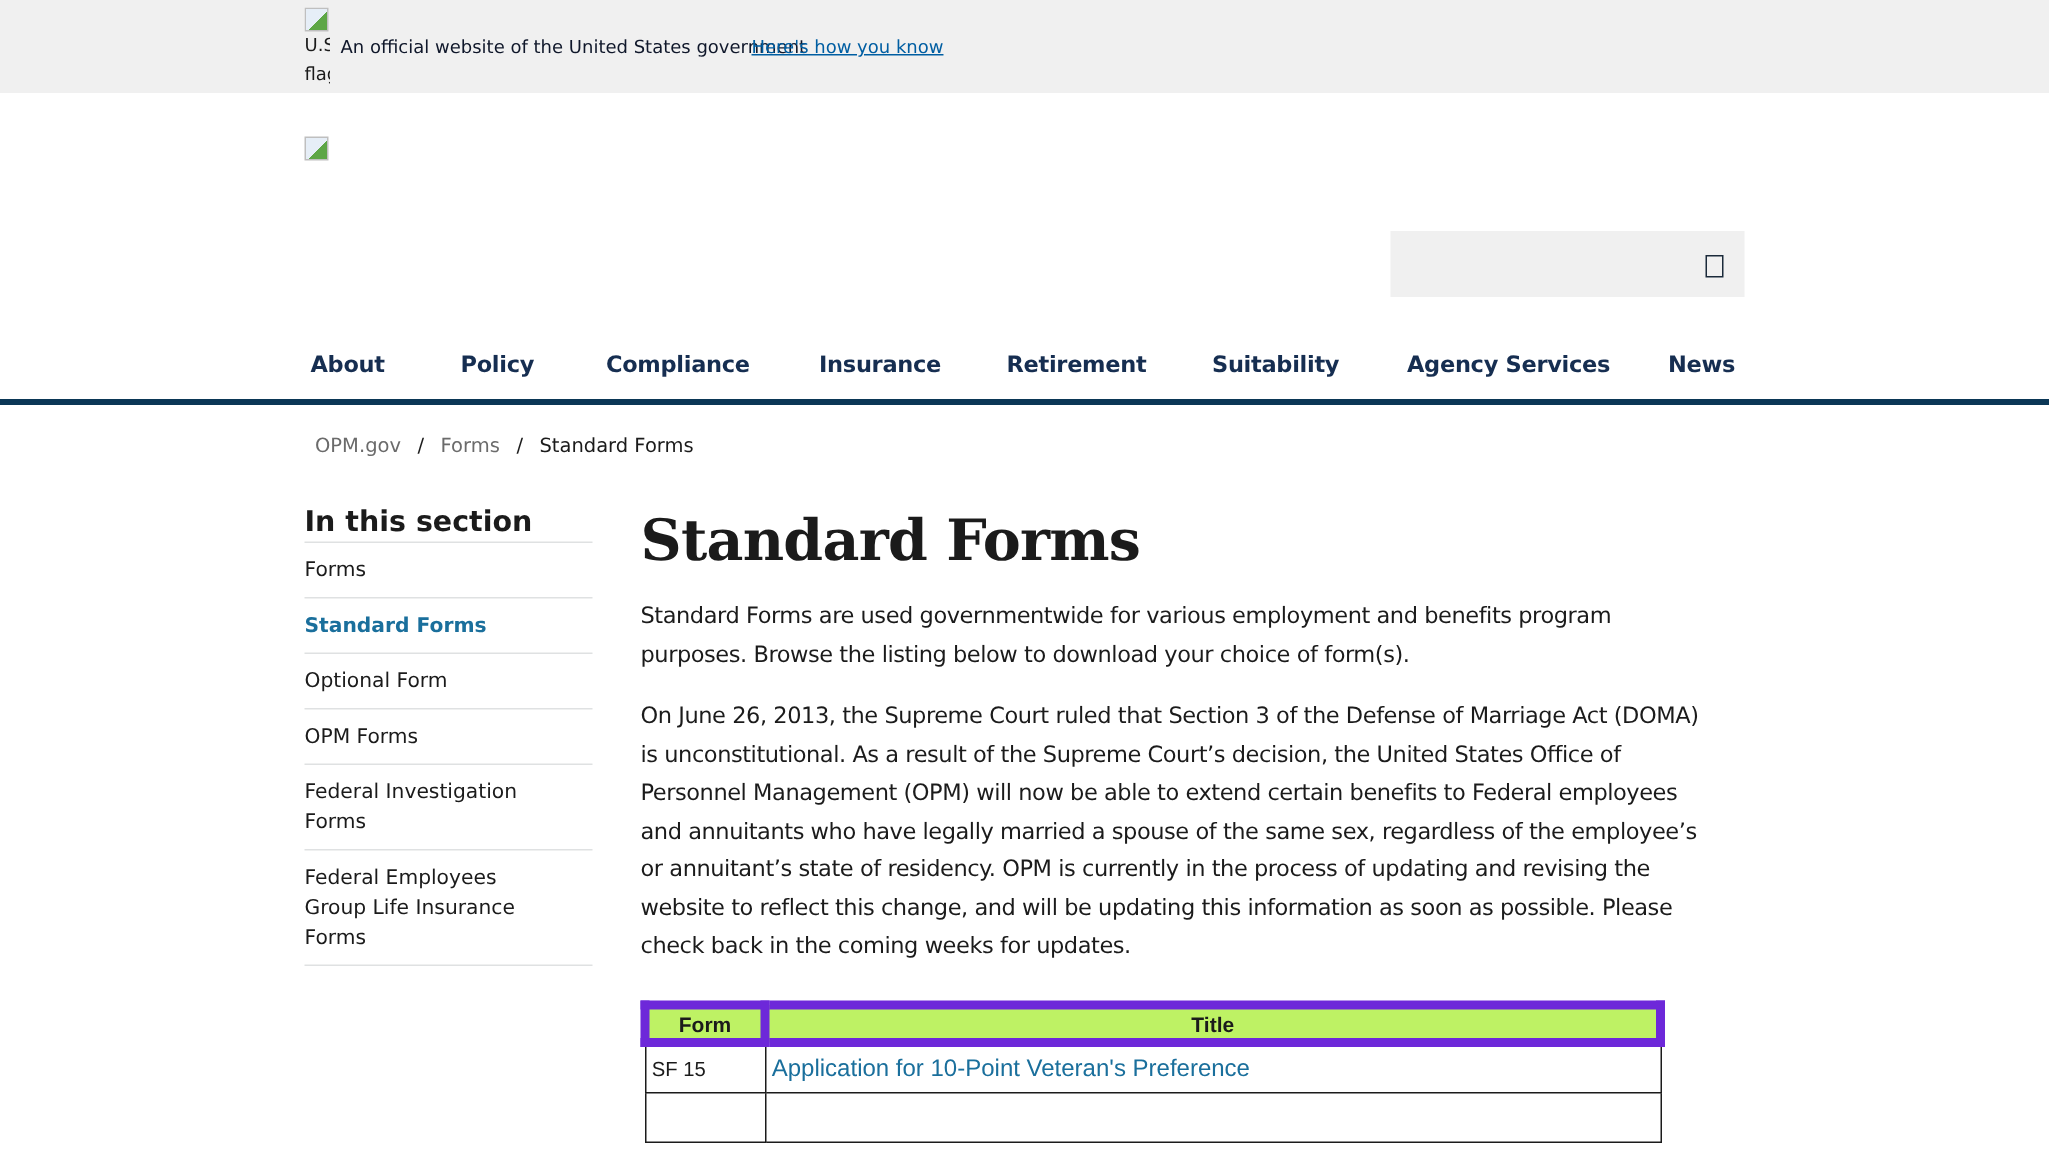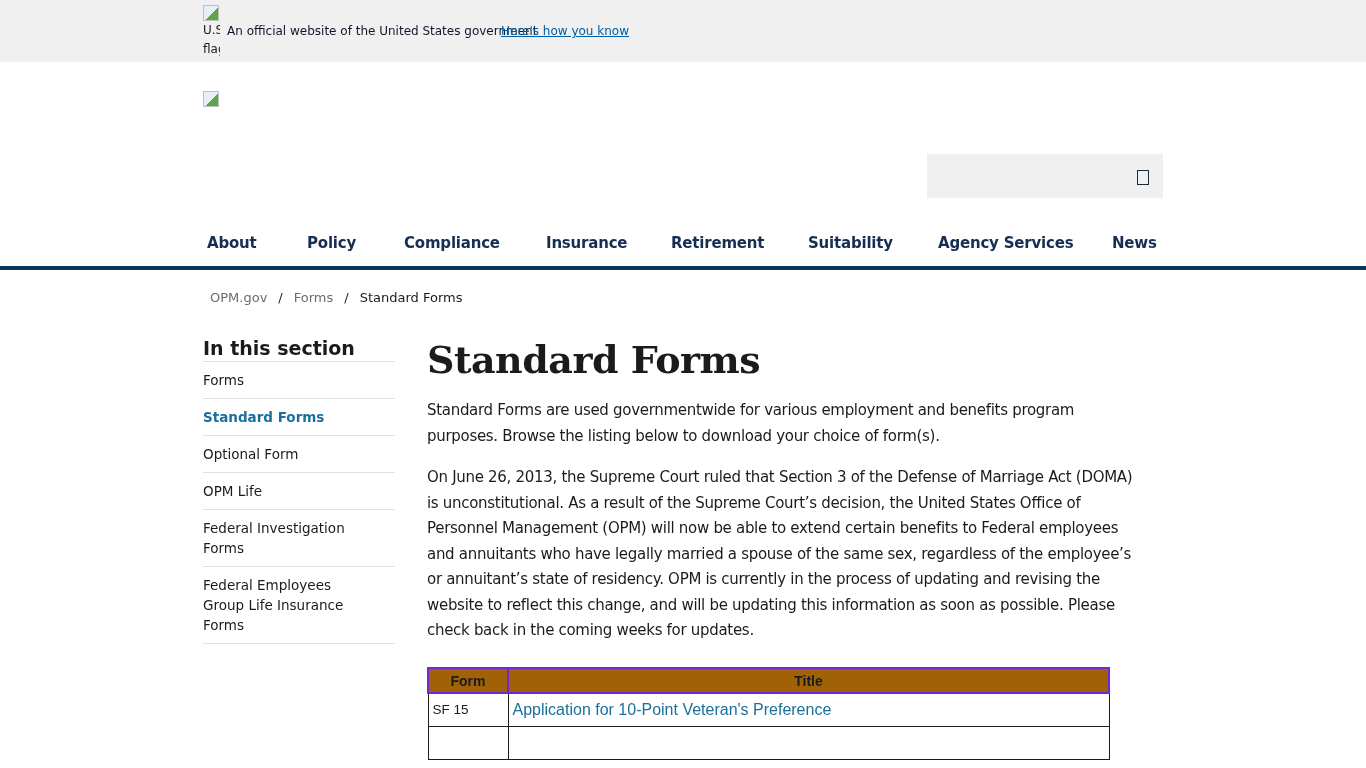--- a/index.html
+++ b/index.html
@@ -38,21 +38,21 @@
   .side-item { display: block; border-bottom: 1px solid #dfe1e2; font-size: 13.5px; line-height: 20px; color: #1b1b1b; padding: 8px 0 8px 0; cursor: pointer; }
   .side-item.active { color: #1a6f9c; font-weight: bold; }
 
   
   .content { position: absolute; left: 427px; top: 336px; width: 710px; }
   .page-title { font-family: "DejaVu Serif", "Liberation Serif", serif; font-weight: bold; font-size: 38px; color: #1b1b1b; line-height: 48px; letter-spacing: -0.5px; }
   .para { font-size: 15px; line-height: 25.5px; color: #1b1b1b; margin-top: 16px; letter-spacing: -0.3px; }
   .para.first { margin-top: 14px; }
 
   table.forms { position: absolute; left: 427px; top: 667px; width: 683px; border-collapse: collapse; font-family: "Liberation Sans", sans-serif; }
-  table.forms th { background: #a16207; border: 2px solid #6d28d9; font-size: 14px; font-weight: bold; height: 25px; color: #1b1b1b; }
+  table.forms th { background: #bef264; border: 6px solid #6d28d9; font-size: 14px; font-weight: bold; height: 25px; color: #1b1b1b; }
   table.forms td { border: 1px solid #1b1b1b; height: 33px; font-size: 13.5px; padding: 0 4px; color: #1b1b1b; }
   table.forms td.title-cell { font-size: 16px; }
   table.forms td.title-cell a { color: #1a6f9c; text-decoration: none; cursor: pointer; }
   table.forms col.c1 { width: 80px; }
 </style>
 </head>
 <body>
 
 <div class="gov-banner">
   <div class="flag-img">
@@ -83,21 +83,21 @@
 
 <div class="breadcrumb">
   <a class="crumb-link">OPM.gov</a><span class="sep">/</span><a class="crumb-link">Forms</a><span class="sep">/</span><span class="crumb-current">Standard Forms</span>
 </div>
 
 <aside class="sidebar">
   <div class="sidebar-heading">In this section</div>
   <a class="side-item">Forms</a>
   <a class="side-item active">Standard Forms</a>
   <a class="side-item">Optional Form</a>
-  <a class="side-item">OPM Life</a>
+  <a class="side-item">OPM Forms</a>
   <a class="side-item" style="padding-right:50px">Federal Investigation Forms</a>
   <a class="side-item" style="padding-right:20px">Federal Employees Group Life Insurance Forms</a>
 </aside>
 
 <main class="content">
   <h1 class="page-title">Standard Forms</h1>
   <p class="para first">Standard Forms are used governmentwide for various employment and benefits program purposes. Browse the listing below to download your choice of form(s).</p>
   <p class="para">On June 26, 2013, the Supreme Court ruled that Section 3 of the Defense of Marriage Act (DOMA) is unconstitutional. As a result of the Supreme Court’s decision, the United States Office of Personnel Management (OPM) will now be able to extend certain benefits to Federal employees and annuitants who have legally married a spouse of the same sex, regardless of the employee’s or annuitant’s state of residency. OPM is currently in the process of updating and revising the website to reflect this change, and will be updating this information as soon as possible. Please check back in the coming weeks for updates.</p>
 </main>
 

